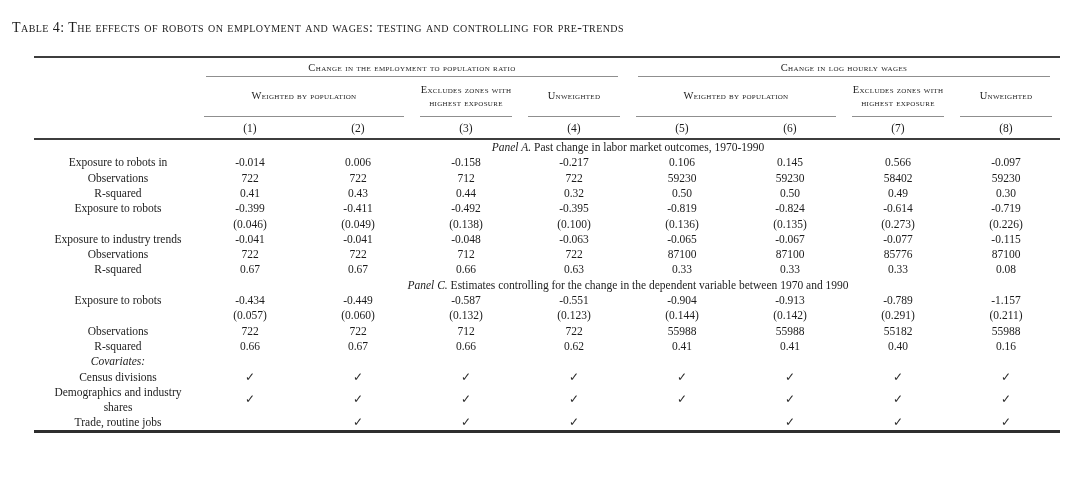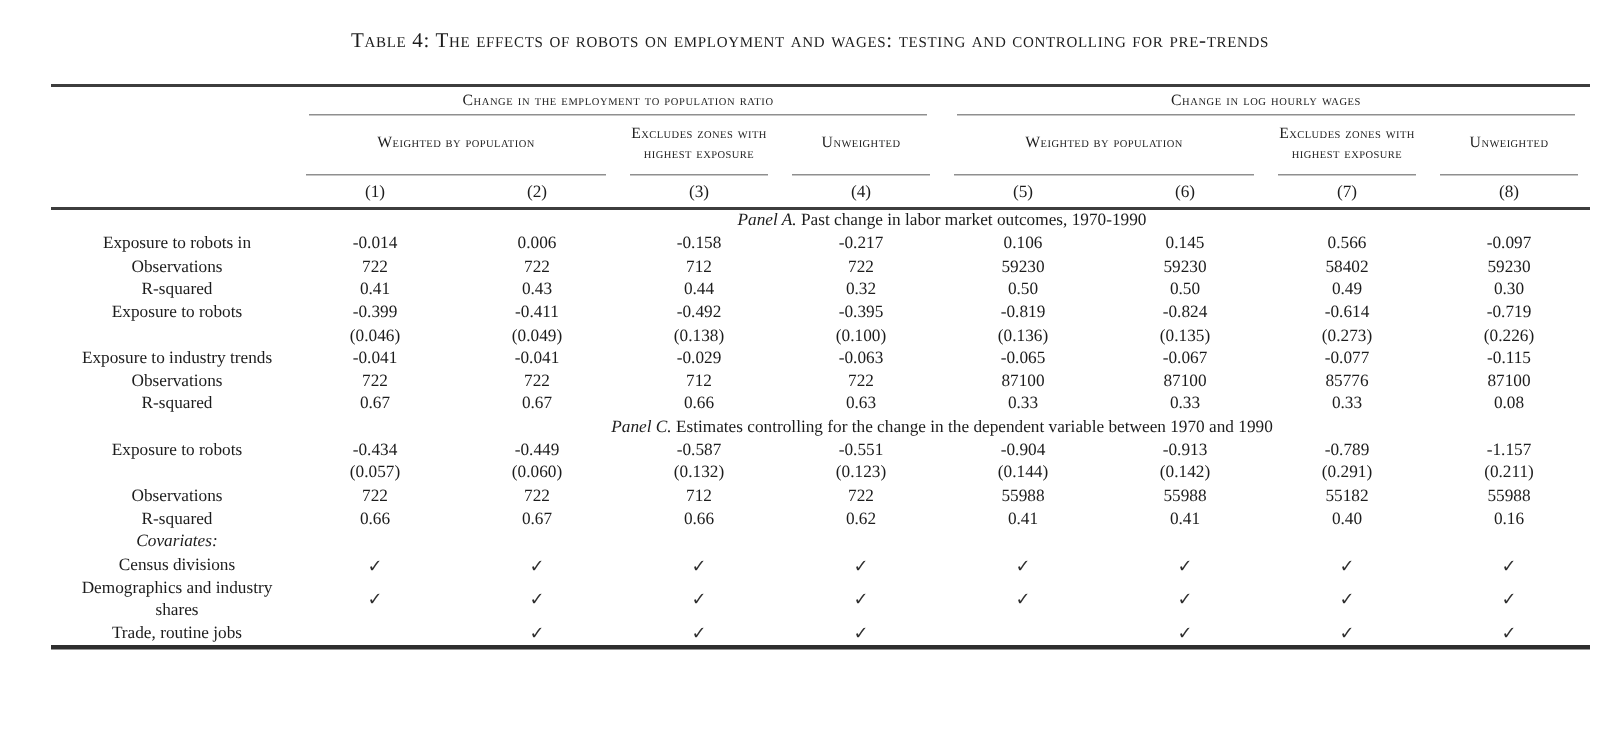--- a/index.html
+++ b/index.html
@@ -5,21 +5,20 @@
   html, body {
     margin: 0; padding: 0;
     width: 1080px; height: 495px;
     background: #ffffff;
     overflow: hidden;
     font-family: "Liberation Serif", "DejaVu Serif", serif;
     color: #1c1c1c;
   }
   .title {
     margin: 20px 12px 0;
-    text-align: center;
     font-variant: small-caps;
     font-size: 14px;
     letter-spacing: 0.45px;
     white-space: nowrap;
   }
   table.results {
     margin: 20px 0 0 34px;
     width: 1026px;
     border-collapse: separate;
     border-spacing: 0;
@@ -191,21 +190,21 @@
           <td>(0.100)</td>
           <td>(0.136)</td>
           <td>(0.135)</td>
           <td>(0.273)</td>
           <td>(0.226)</td>
         </tr>
         <tr>
           <td class="row-label">Exposure to industry trends</td>
           <td>-0.041</td>
           <td>-0.041</td>
-          <td>-0.029</td>
+          <td>-0.048</td>
           <td>-0.063</td>
           <td>-0.065</td>
           <td>-0.067</td>
           <td>-0.077</td>
           <td>-0.115</td>
         </tr>
         <tr>
           <td class="row-label">Observations</td>
           <td>722</td>
           <td>722</td>

